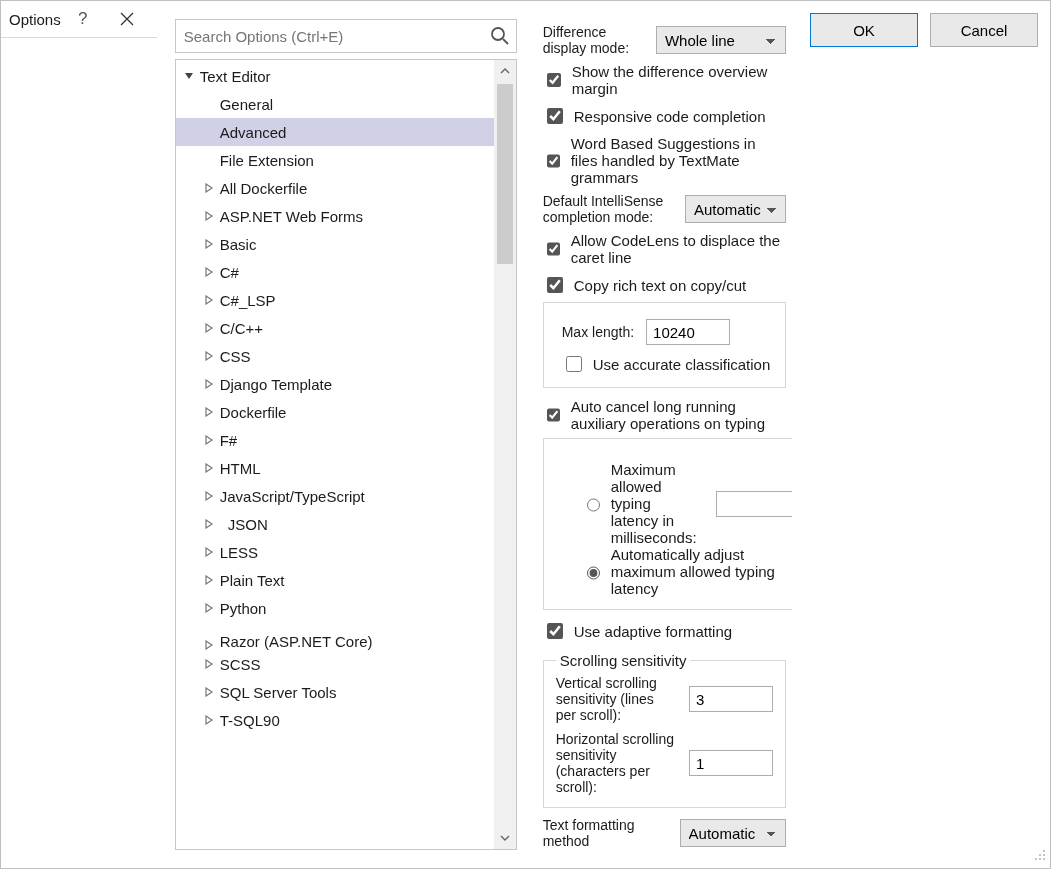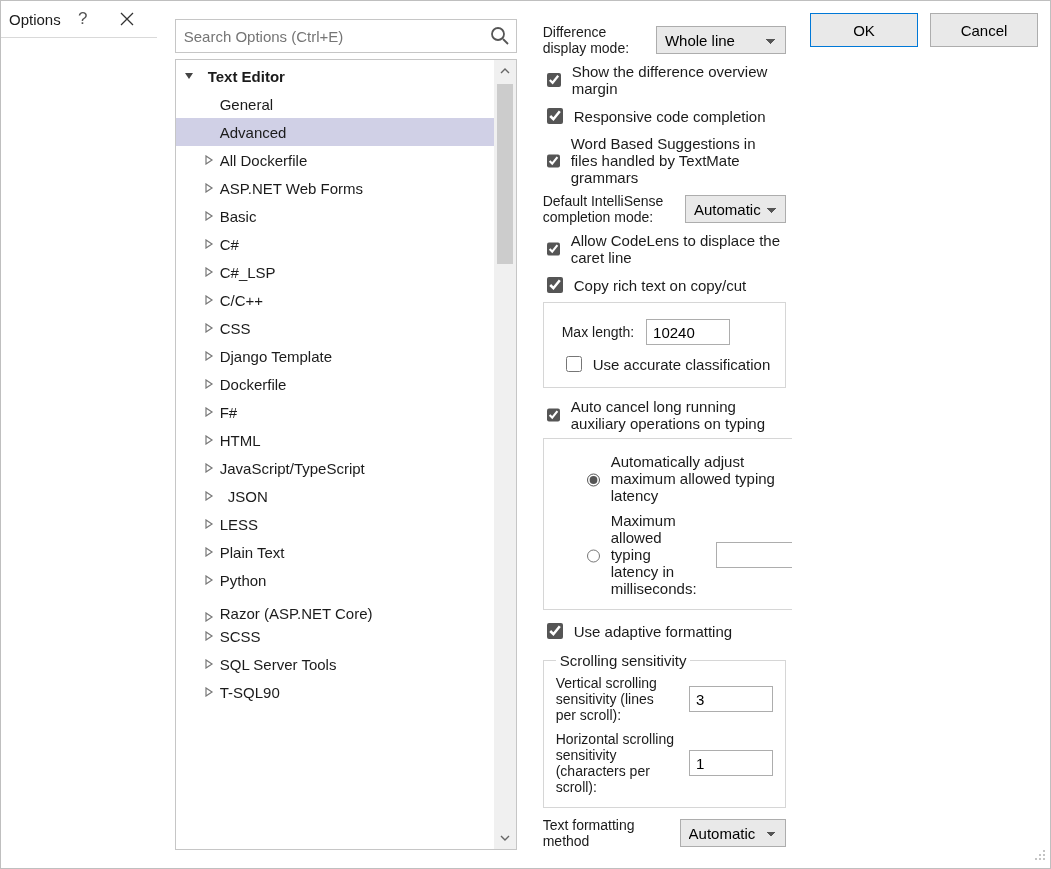--- a/index.html
+++ b/index.html
@@ -255,33 +255,39 @@
           </svg>
       </div>
       <div class="tree-outer">
         <div class="tree" id="tree">
             <div class="tree-row" style="padding-left: 6px;">
               <span class="expander">
                 <svg width="10" height="10" viewBox="0 0 10 10">
                   <path d="M1 2 L9 2 L5 8 Z" fill="#444"></path>
                 </svg>
               </span>
-              <span style="margin-left: 12px; font-weight: bold;">Text Editor</span>
+              <span style="margin-left: 4px;">Text Editor</span>
             </div>
             <div class="tree-row" style="padding-left: 26px;">
               <span class="expander blank">
                 <svg width="10" height="10"></svg>
               </span>
               <span style="margin-left: 4px;">General</span>
             </div>
             <div class="tree-row selected" style="padding-left: 26px;">
               <span class="expander blank">
                 <svg width="10" height="10"></svg>
               </span>
               <span style="margin-left: 4px;">Advanced</span>
+            </div>
+            <div class="tree-row" style="padding-left: 26px;">
+              <span class="expander blank">
+                <svg width="10" height="10"></svg>
+              </span>
+              <span style="margin-left: 4px;">File Extension</span>
             </div>
             <div class="tree-row" style="padding-left: 26px;">
               <span class="expander">
                 <svg width="10" height="10" viewBox="0 0 10 10">
                   <path d="M2 1 L8 5 L2 9 Z" fill="none" stroke="#777" stroke-width="1.2"></path>
                 </svg>
               </span>
               <span style="margin-left: 4px;">All Dockerfile</span>
             </div>
             <div class="tree-row" style="padding-left: 26px;">
@@ -503,28 +509,28 @@
             <span>Use accurate classification</span>
           </label>
         </fieldset>
 
         <label class="chk">
           <input type="checkbox" checked="" style="">
           <span>Auto cancel long running auxiliary operations on typing</span>
         </label>
 
         <fieldset class="group nolegend" style="margin-top:-2px">
-          <label class="chk indent">
-            <input type="radio" name="latency" checked="" style="">
-            <span>Automatically adjust maximum allowed typing latency</span>
-          </label>
           <label class="chk indent" style="margin-top:8px">
             <input type="radio" name="latency" style="">
             <span>Maximum allowed typing latency in milliseconds:</span>
             <input type="text" class="small" style="margin-left: 8px;" value="">
+          </label>
+          <label class="chk indent">
+            <input type="radio" name="latency" checked="" style="">
+            <span>Automatically adjust maximum allowed typing latency</span>
           </label>
         </fieldset>
 
         <label class="chk">
           <input type="checkbox" checked="" style="">
           <span>Use adaptive formatting</span>
         </label>
 
         <fieldset class="group">
           <legend>Scrolling sensitivity</legend>

